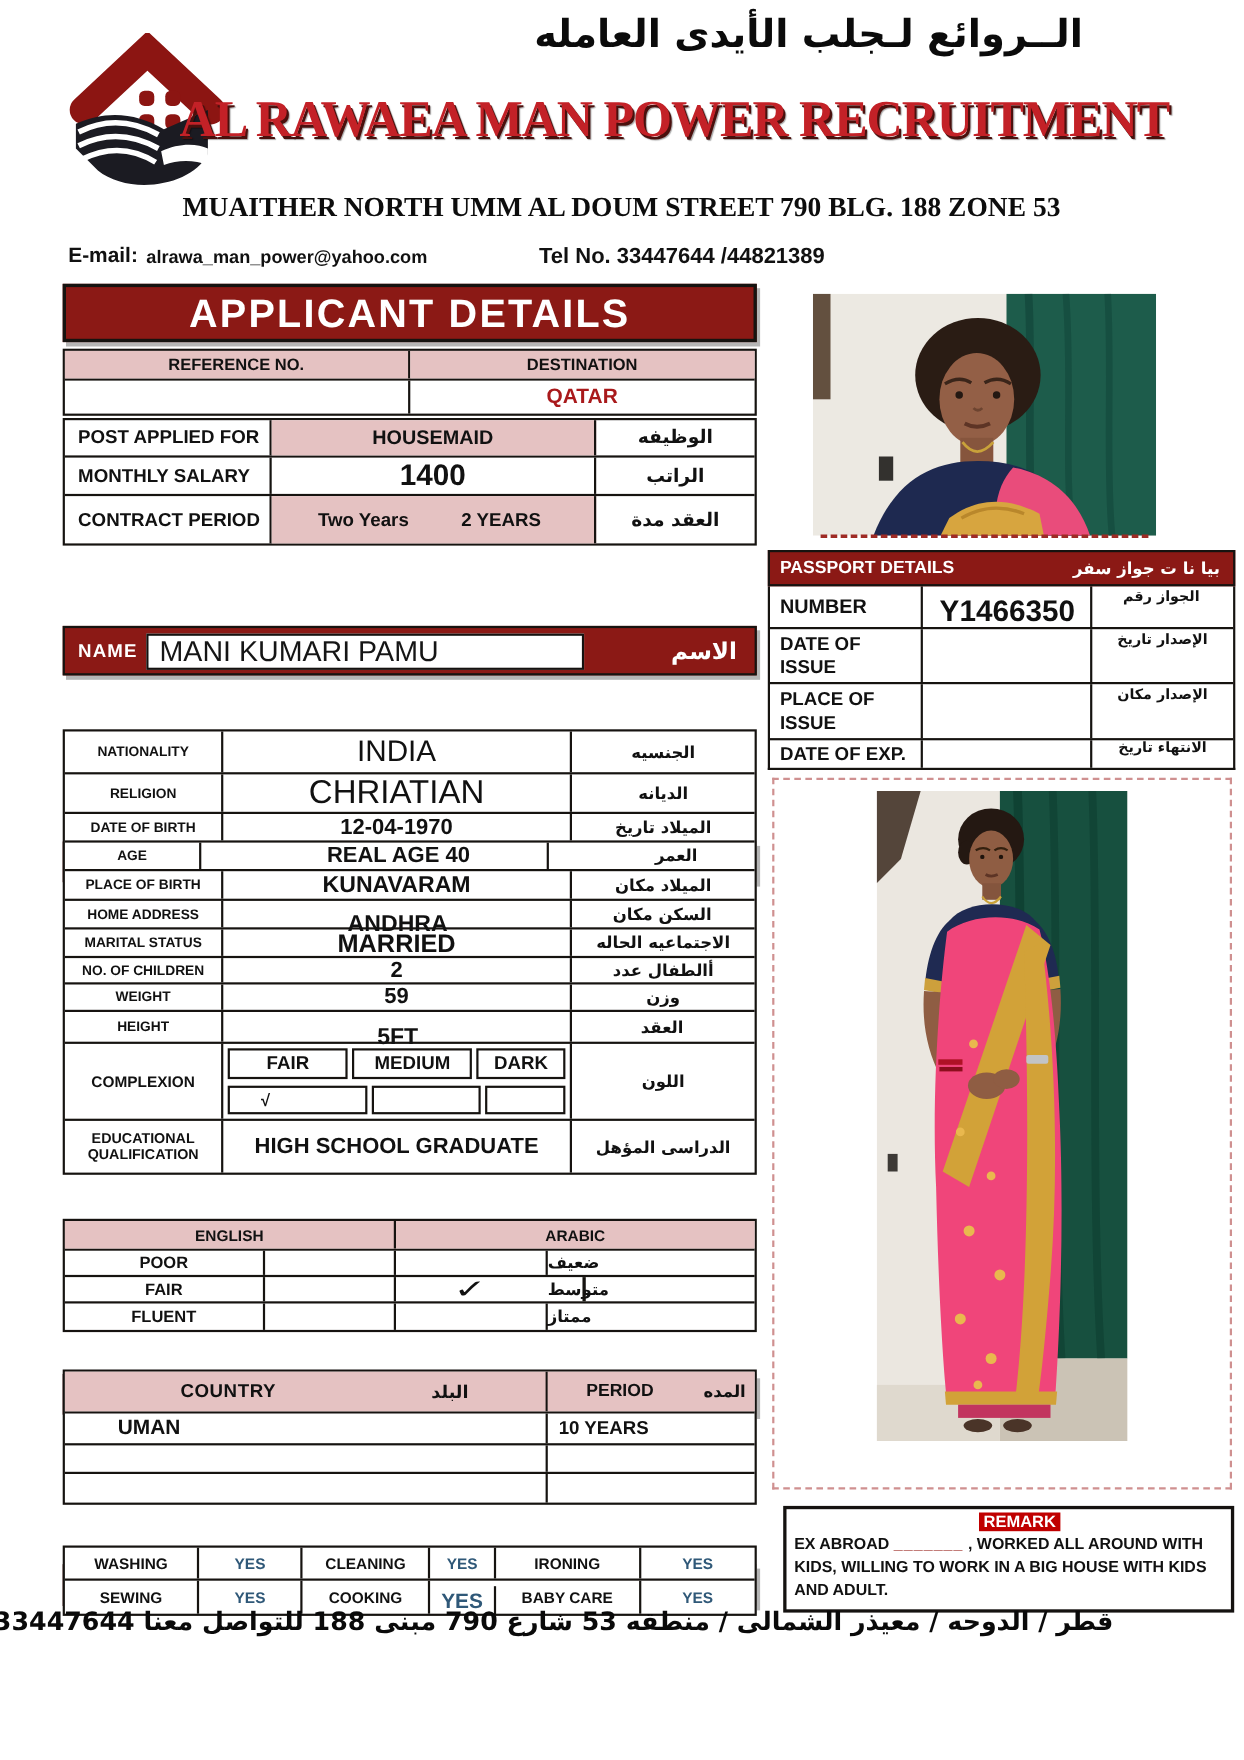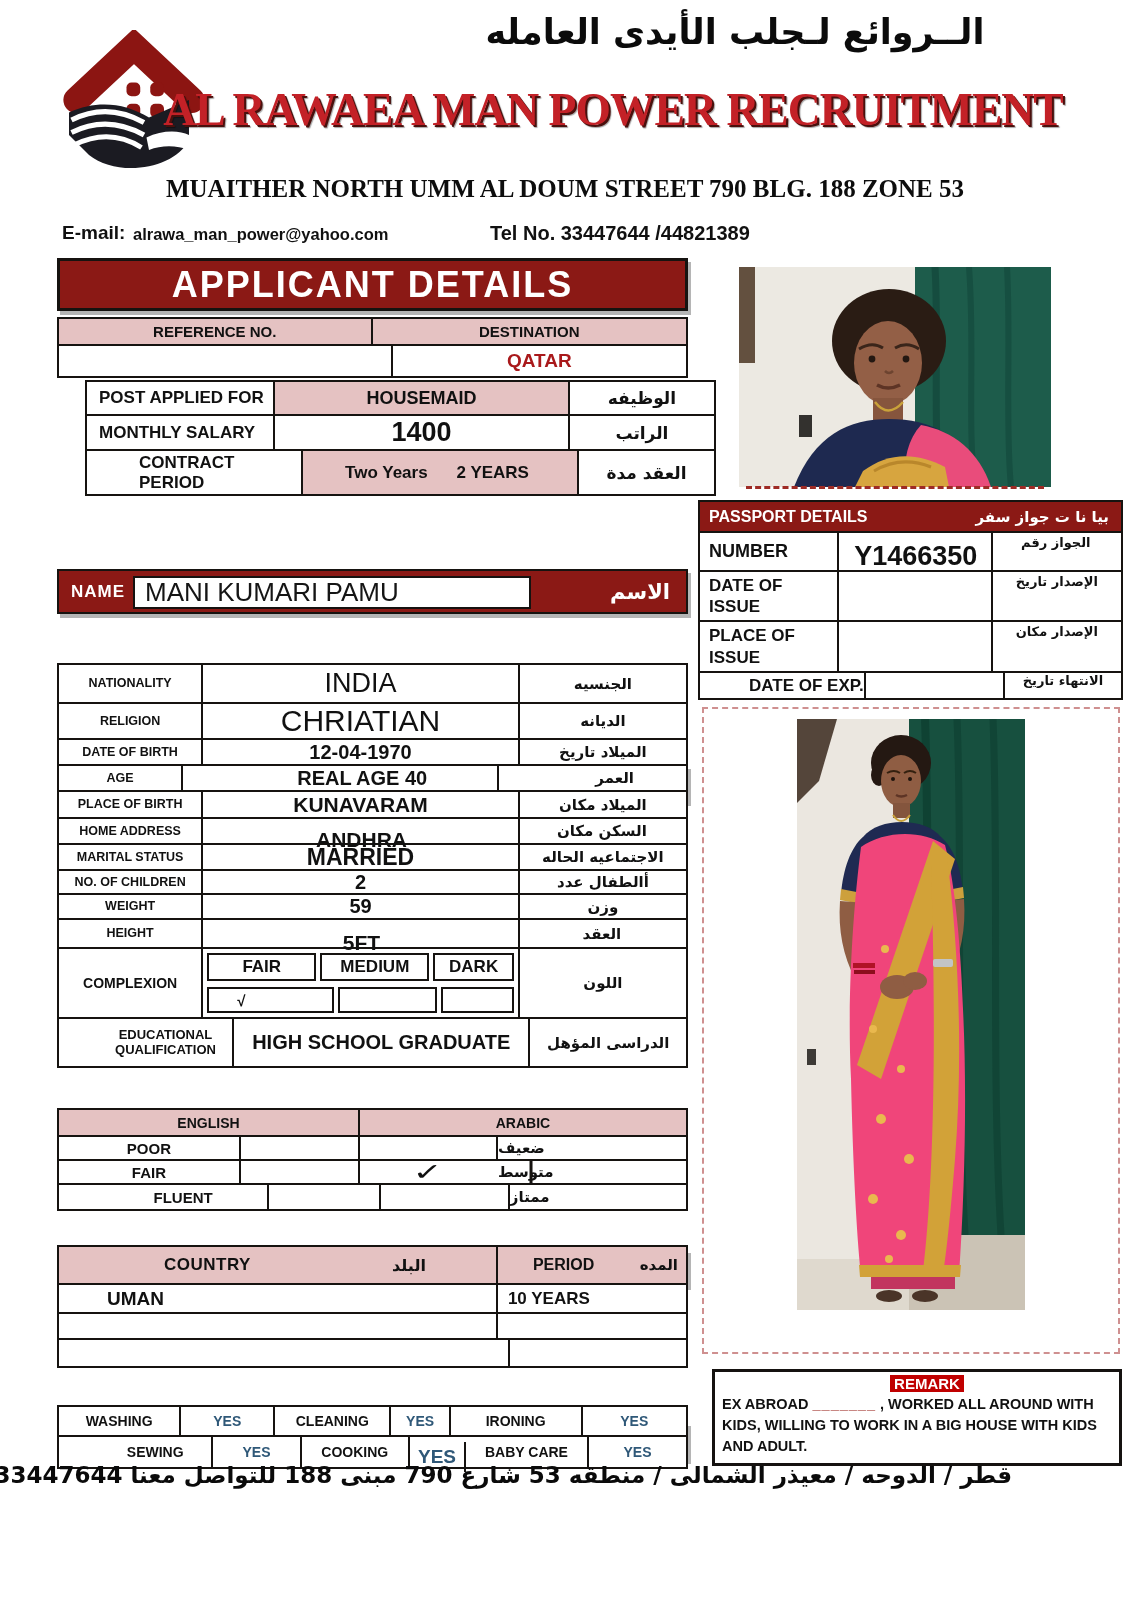--- a/index.html
+++ b/index.html
@@ -25,21 +25,21 @@
   .email-label{ font-weight:bold; font-size:19px;}
   .email-value{ font-weight:bold; font-size:16.5px;}
   .tel-value{ font-weight:bold; font-size:20px;}
   .bar {
     background:#8B1915; color:#fff; border:2px solid #161310;
     box-shadow:3px 4px 0 rgba(90,90,90,.45);
     display:flex; align-items:center; position:relative;
   }
   .tbl { border:2px solid #161310; background:#fff; }
   .trow { display:flex; border-bottom:2px solid #161310; }
-  .trow:last-child { border-bottom:none;padding-left:40px; }
+  .trow:last-child { border-bottom:none; }
   .tcell { border-right:2px solid #161310; display:flex; align-items:center; justify-content:center; overflow:visible; }
   .tcell:last-child { border-right:none; }
   .pink { background:#E5C2C2; }
   .lbl { font-weight:bold; }
 
   
   .app-title { font-size:36px; font-weight:bold; letter-spacing:2px; width:100%; text-align:center; }
   .qatar { color:#A9191B; font-weight:bold; font-size:19px; }
 
   
@@ -93,21 +93,21 @@
   <div class="trow" style="height:27px;">
     <div class="tcell pink lbl" style="width:50%; font-size:15px;">REFERENCE NO.</div>
     <div class="tcell pink lbl" style="width:50%; font-size:15px;">DESTINATION</div>
   </div>
   <div class="trow" style="height:30px;">
     <div class="tcell" style="width:50%;"></div>
     <div class="tcell qatar" style="width:50%;">QATAR</div>
   </div>
 </div>
 
-<div class="abs tbl" style="left:57px; top:380px; width:631px;margin-left:28px;">
+<div class="abs tbl" style="left:57px; top:380px; width:631px;">
   <div class="trow" style="height:34px;">
     <div class="tcell lbl" style="width:30%; font-size:17px; justify-content:flex-start; padding-left:12px;">POST APPLIED FOR</div>
     <div class="tcell pink lbl" style="width:47%; font-size:18px;">HOUSEMAID</div>
     <div class="tcell arabic lbl" style="width:23%; font-size:17px;">الوظيفه</div>
   </div>
   <div class="trow" style="height:35px;">
     <div class="tcell lbl" style="width:30%; font-size:17px; justify-content:flex-start; padding-left:12px;">MONTHLY SALARY</div>
     <div class="tcell lbl" style="width:47%; font-size:27px;">1400</div>
     <div class="tcell arabic lbl" style="width:23%; font-size:17px;">الراتب</div>
   </div>

